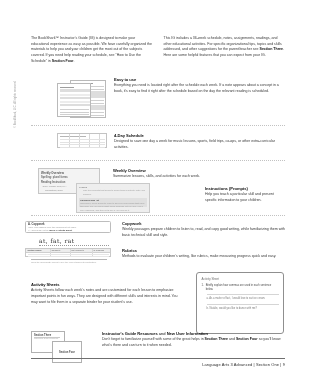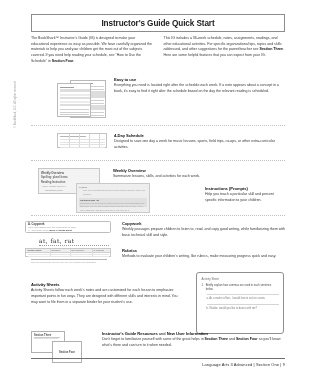--- a/index.html
+++ b/index.html
@@ -162,23 +162,20 @@
     font-size:4px;color:#2e2e2e;letter-spacing:0.1px;
   }
 </style>
 </head>
 <body>
 
 <div class="page">
 
   <div class="sidenote">© BookShark, LLC. All rights reserved.</div>
 
-  <div class="titlebar">
-    <div class="t">Instructor's Guide Quick Start</div>
-  </div>
 
   <div class="intro">
     <div class="col">
       <span>The BookShark™ Instructor's Guide (IG) is designed to make your educational experience as easy as possible. We have carefully organized the materials to help you and your children get the most out of the subjects covered. If you need help reading your schedule, see "How to Use the Schedule" in </span><b>Section Four</b><span>.</span>
     </div>
     <div class="col">
       <span>This IG includes a 36-week schedule, notes, assignments, readings, and other educational activities. For specific organizational tips, topics and skills addressed, and other suggestions for the parent/teacher see </span><b>Section Three</b><span>. Here are some helpful features that you can expect from your IG.</span>
     </div>
   </div>
 

